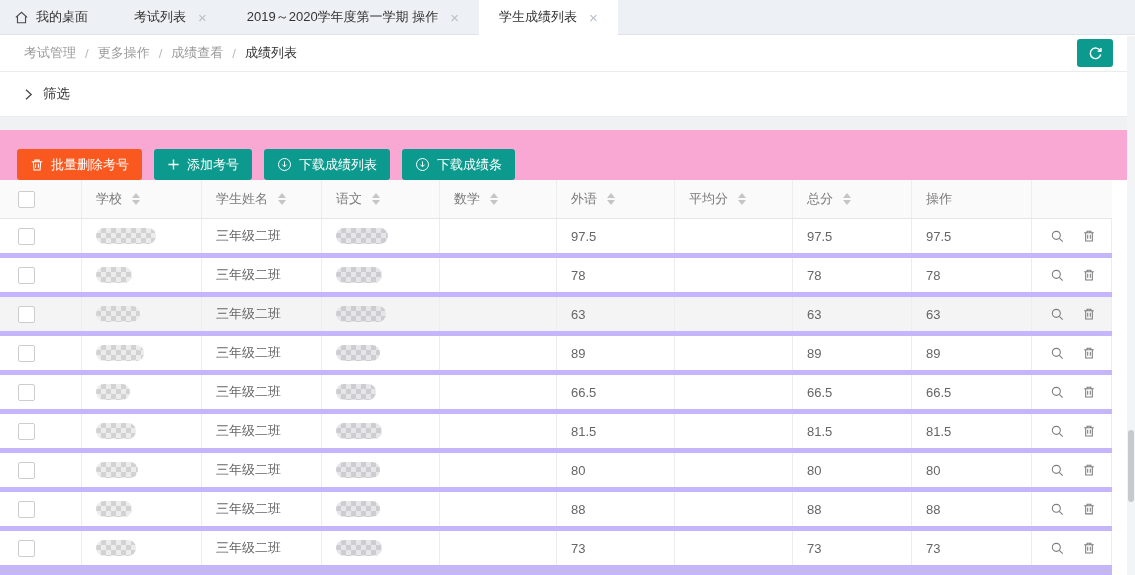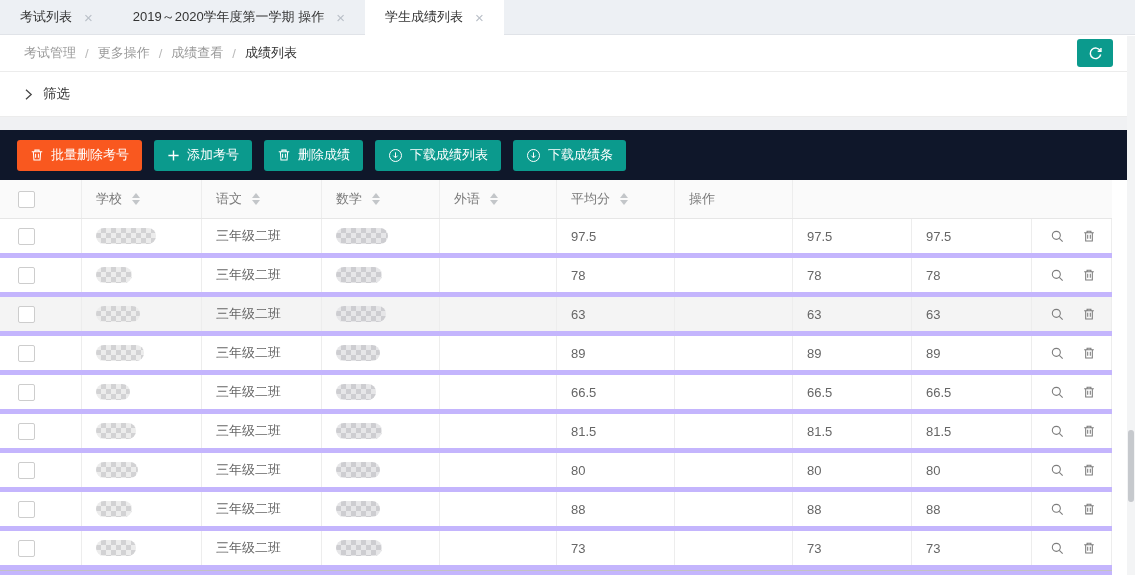--- a/index.html
+++ b/index.html
@@ -21,21 +21,21 @@
   .crumb-sep { color:#b9b9b9; margin:0 9px; }
   .refresh-btn { position:absolute; right:22px; top:4px; width:36px; height:28px; background:#0b9a8d; border:none; border-radius:3px; display:flex; align-items:center; justify-content:center; cursor:pointer; }
 
   
   .filterbar { height:45px; background:#fff; border-bottom:1px solid #ececec; display:flex; align-items:center; padding-left:24px; cursor:pointer; }
   .filterbar .f-label { margin-left:10px; color:#333; font-size:13.5px; }
 
   .section-gap { height:13px; background:#f0f1f3; }
 
   
-  .toolbar { height:50px; background:#0f172a; display:flex; align-items:center; padding:0 8px 0 17px; }
+  .toolbar { height:50px; background:#f9a8d4; display:flex; align-items:flex-end; padding:0 8px 0 17px; }
   .tbtn { display:inline-flex; align-items:center; height:31px; padding:0 13px; margin-right:12px; border:none; border-radius:3px; color:#fff; font-size:13px; font-family:inherit; cursor:pointer; }
   .tbtn .b-icon { display:flex; margin-right:7px; color:#fff; }
   .tbtn.danger { background:#f9581f; }
   .tbtn.primary { background:#0b9a8d; }
 
   
   .grid { width:1112px; }
   .trow { display:grid; grid-template-columns:82px 120px 120px 118px 117px 118px 118px 119px 120px 80px; height:39px; border-bottom:5px solid #c4b5fd; background:#fff; }
   .trow.head { background:#fafafa; border-bottom:1px solid #e6e6e6; }
   .trow.hl { background:#f4f4f4; }
@@ -61,20 +61,28 @@
   
   .vscroll { position:absolute; top:36px; right:0; bottom:0; width:8px; background:#f3f4f5; }
   .vscroll .thumb { position:absolute; top:394px; left:1px; width:6px; height:72px; background:#c6c9cd; border-radius:3px; }
 </style>
 </head>
 <body>
 
 <div class="app">
 
   <div class="tabbar">
+    <div class="tab home">
+      <span class="t-icon">
+        <svg width="15" height="15" viewBox="0 0 16 16">
+            <path d="M2 7.8L8 2.4l6 5.4M3.7 7v6.6h8.6V7" fill="none" stroke="#4a4a4a" stroke-width="1.2"></path>
+          </svg>
+      </span>
+      <span>我的桌面</span>
+    </div>
     <div id="tabs-host" style="display:flex;align-items:stretch;justify-content:flex-end;">
         <div class="tab">
           <span>考试列表</span>
           <span class="close">×</span>
         </div>
         <div class="tab">
           <span>2019～2020学年度第一学期 操作</span>
           <span class="close">×</span>
         </div>
         <div class="tab active">
@@ -124,28 +132,20 @@
         </span>
         <span>批量删除考号</span>
       </button>
       <button class="tbtn primary">
         <span class="b-icon">
           <svg width="13" height="13" viewBox="0 0 14 14">
             <path d="M7 1.5v11M1.5 7h11" fill="none" stroke="currentColor" stroke-width="1.5"></path>
           </svg>
         </span>
         <span>添加考号</span>
-      </button>
-      <button class="tbtn primary">
-        <span class="b-icon">
-          <svg width="14" height="14" viewBox="0 0 16 16">
-            <path d="M2 4.2h12M5.6 4V2.4h4.8V4M3.8 4.2l.7 9.6h7l.7-9.6M6.4 6.6v4.6M9.6 6.6v4.6" fill="none" stroke="currentColor" stroke-width="1.2"></path>
-          </svg>
-        </span>
-        <span>删除成绩</span>
       </button>
       <button class="tbtn primary">
         <span class="b-icon">
           <svg width="15" height="15" viewBox="0 0 18 18">
             <circle cx="9" cy="9" r="7.2" fill="none" stroke="currentColor" stroke-width="1.2"></circle>
             <path d="M9 5.2v6M6.4 9.2L9 11.8l2.6-2.6" fill="none" stroke="currentColor" stroke-width="1.2"></path>
           </svg>
         </span>
         <span>下载成绩列表</span>
       </button>
@@ -166,20 +166,27 @@
           <span class="checkbox"></span>
         </div>
         <div class="tcell">
           <span>学校</span>
           <span class="sort">
             <i class="up"></i>
             <i class="dn"></i>
           </span>
         </div>
         <div class="tcell">
+          <span>学生姓名</span>
+          <span class="sort">
+            <i class="up"></i>
+            <i class="dn"></i>
+          </span>
+        </div>
+        <div class="tcell">
           <span>语文</span>
           <span class="sort">
             <i class="up"></i>
             <i class="dn"></i>
           </span>
         </div>
         <div class="tcell">
           <span>数学</span>
           <span class="sort">
             <i class="up"></i>
@@ -188,20 +195,27 @@
         </div>
         <div class="tcell">
           <span>外语</span>
           <span class="sort">
             <i class="up"></i>
             <i class="dn"></i>
           </span>
         </div>
         <div class="tcell">
           <span>平均分</span>
+          <span class="sort">
+            <i class="up"></i>
+            <i class="dn"></i>
+          </span>
+        </div>
+        <div class="tcell">
+          <span>总分</span>
           <span class="sort">
             <i class="up"></i>
             <i class="dn"></i>
           </span>
         </div>
         <div class="tcell">
           <span>操作</span>
         </div>
       </div>
       <div class="trow">

